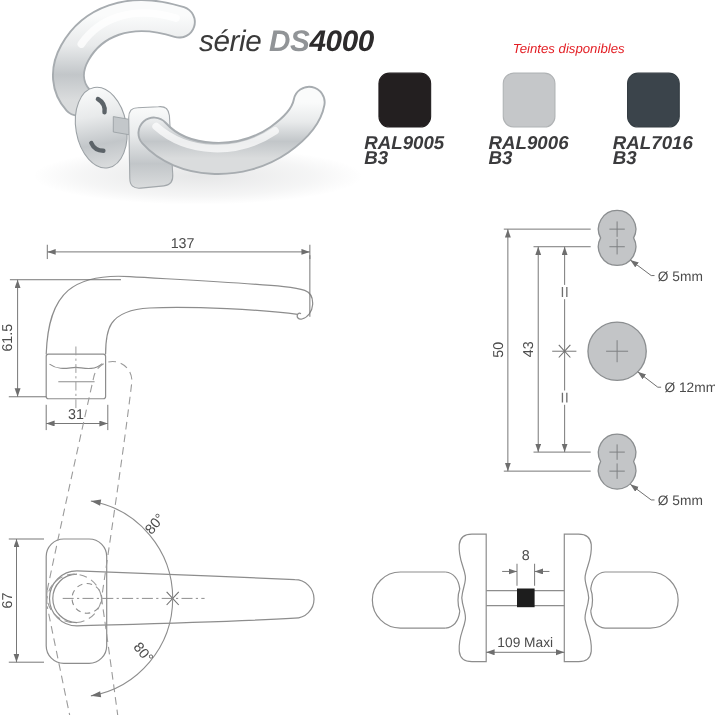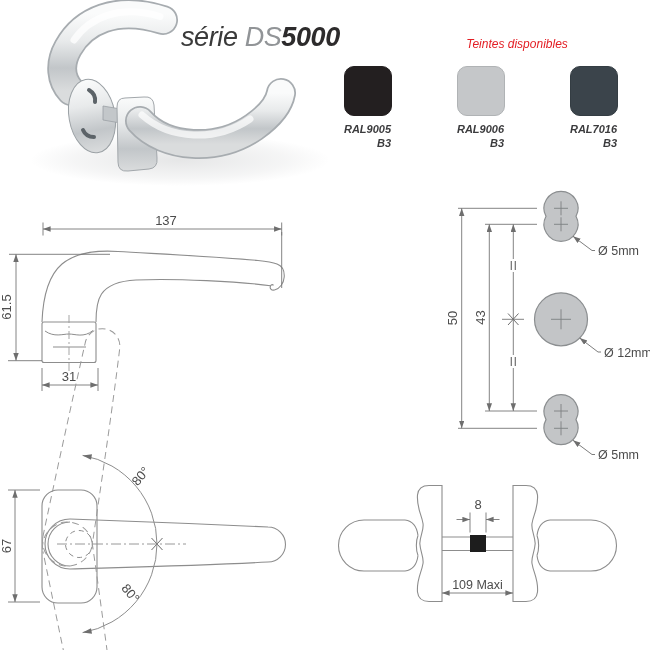--- a/index.html
+++ b/index.html
@@ -1,29 +1,29 @@
 <!DOCTYPE html>
 <html><head>
 <meta charset="utf-8">
 <style>
   html,body{margin:0;padding:0;background:#fff;}
   .page{position:relative;width:650px;height:650px;background:#fff;overflow:hidden;
         font-family:"Liberation Sans",sans-serif;}
   svg{position:absolute;display:block;}
   .title{position:absolute;left:181px;top:22px;font-style:italic;font-size:27px;
          color:#3a3a3a;letter-spacing:-0.4px;white-space:nowrap;}
-  .title .ds{font-weight:normal;color:#919497;}
+  .title .ds{font-weight:bold;color:#919497;}
   .title .num{font-weight:bold;color:#2d2b2c;}
   .teintes{position:absolute;left:442px;top:37px;width:150px;text-align:center;
            font-weight:normal;font-style:italic;font-size:12px;}
   .swatch-row{position:absolute;left:311px;top:66px;width:339px;display:flex;}
   .swatch-cell{flex:1;display:flex;flex-direction:column;align-items:center;}
   .swatch{width:48px;height:50px;border-radius:10px;border:1px solid #999;box-sizing:border-box;}
-  .swatch-label{margin-top:7px;font-size:11px;font-weight:bold;font-style:italic;
-                color:#3b3b3d;text-align:right;line-height:13.5px;white-space:nowrap;}
+  .swatch-label{margin-top:7px;font-size:17px;font-weight:bold;font-style:italic;
+                color:#3b3b3d;text-align:left;line-height:13.5px;white-space:nowrap;}
   .dim{font-size:13px;fill:#4c4c4c;font-family:"Liberation Sans",sans-serif;}
   .dims{font-size:12.5px;fill:#4c4c4c;font-family:"Liberation Sans",sans-serif;}
 </style>
 </head>
 <body>
 
 <div class="page">
 
   <svg style="left:0;top:0" width="340" height="200" viewBox="0 0 340 200">
     <defs>
@@ -52,21 +52,21 @@
     </g>
     <path d="M103,106 L138,112 L138,126 L103,120 Z" fill="#c3c7ca" stroke="#9aa0a4" stroke-width="0.8"></path>
     <path d="M125,98 Q117,98 117,107 L118,162 Q118,172 128,171 L149,169 Q158,168 157,158 L154,105 Q153,96 144,97 Z" fill="url(#mg)" stroke="#a2a7ab" stroke-width="1"></path>
     <g fill="none" stroke-linecap="round">
       <path d="M140,121 C165,149 218,152 254,127 C271,115 279,104 281,93" stroke="#a7acb0" stroke-width="30"></path>
       <path d="M140,121 C165,149 218,152 254,127 C271,115 279,104 281,93" stroke="url(#mg)" stroke-width="26.5"></path>
       <path d="M142,115 C170,140 216,142 250,119" stroke="#ffffff" stroke-width="7" opacity="0.7"></path>
     </g>
   </svg>
 
-  <div class="title"><span>série</span><span> </span><span class="ds">DS</span><span class="num">5000</span></div>
+  <div class="title"><span>série</span><span> </span><span class="ds">DS</span><span class="num">4000</span></div>
 
   <div class="teintes" style="color: rgb(227, 30, 36);">Teintes disponibles</div>
   <div class="swatch-row">
     <div class="swatch-cell">
       <div class="swatch" style="background: rgb(35, 31, 32); border-color: rgb(35, 31, 32);"></div>
       <div class="swatch-label">
           <div>RAL9005</div>
           <div>B3</div>
         </div>
     </div>

